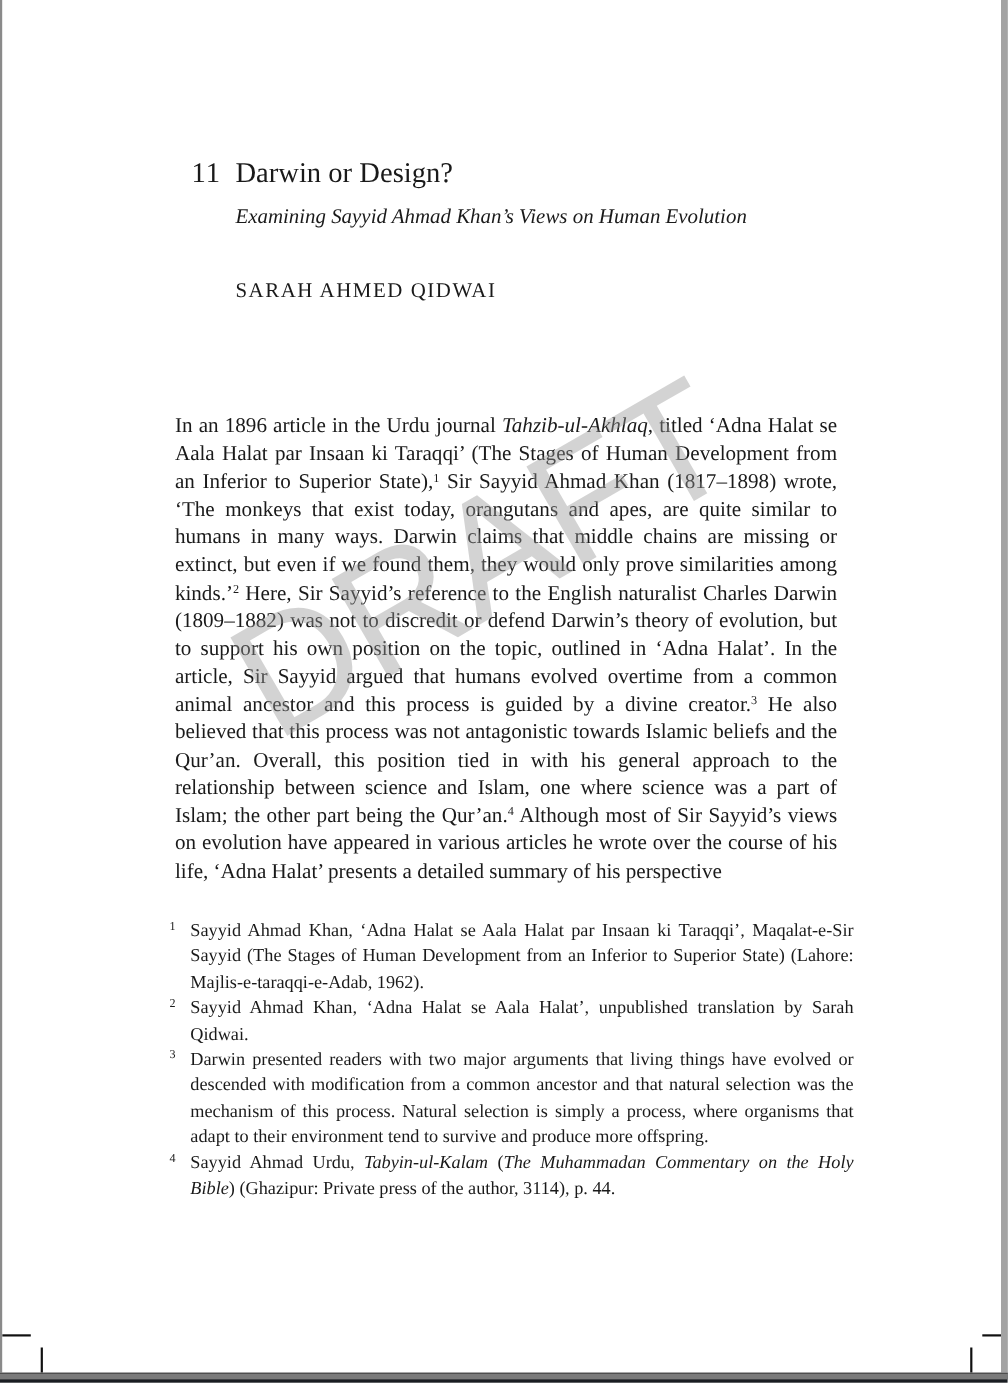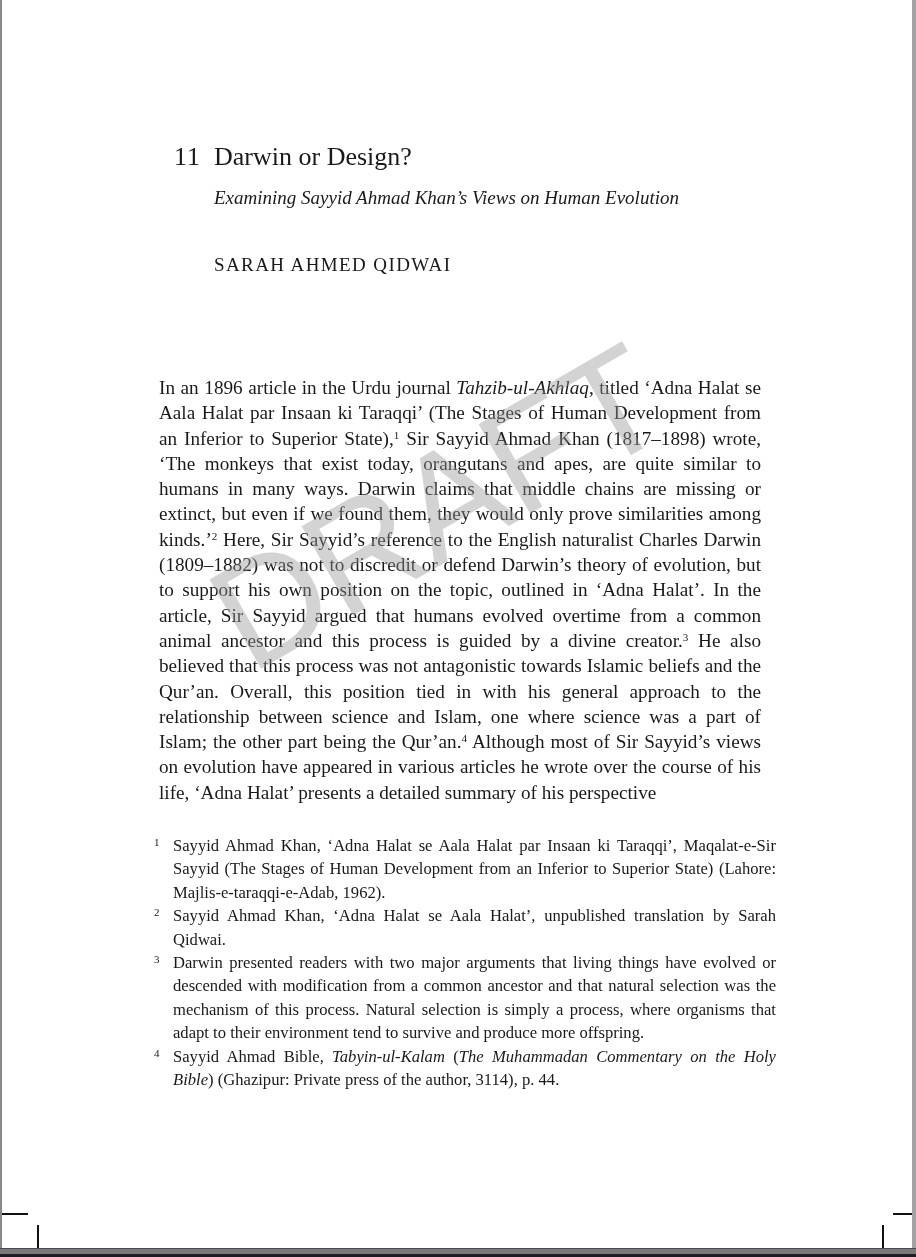--- a/index.html
+++ b/index.html
@@ -7,21 +7,21 @@
     width: 916px; height: 1257px; overflow: hidden;
     background: #1a1d22;
     position: relative;
     font-family: "Liberation Serif", "DejaVu Serif", serif;
   }
   .page {
     position: absolute; left: 0; top: 0;
     width: 916px; height: 1248px;
     background: #ffffff;
     border-left: 2px solid #8a8a8a;
-    border-right: 4px solid #a3a3a3;
+    border-right: 6px solid #a3a3a3;
     box-sizing: border-box;
     overflow: hidden;
   }
   .bottom-bar {
     position: absolute; left: 0; top: 1248px; width: 916px; height: 5px;
     background: #7a7a7a; border-top: 1px solid #4a4a4a;
   }
   .chapter-head {
     position: absolute; left: 172px; top: 142px;
     color: #1a1a1a;
@@ -90,21 +90,21 @@
     <p class="fn">
       <span class="fn-num">1</span><span>Sayyid Ahmad Khan, ‘Adna Halat se Aala Halat par Insaan ki Taraqqi’, Maqalat-e-Sir Sayyid (The Stages of Human Development from an Inferior to Superior State) (Lahore: Majlis-e-taraqqi-e-Adab, 1962).</span>
     </p>
     <p class="fn">
       <span class="fn-num">2</span><span>Sayyid Ahmad Khan, ‘Adna Halat se Aala Halat’, unpublished translation by Sarah Qidwai.</span>
     </p>
     <p class="fn">
       <span class="fn-num">3</span><span>Darwin presented readers with two major arguments that living things have evolved or descended with modification from a common ancestor and that natural selection was the mechanism of this process. Natural selection is simply a process, where organisms that adapt to their environment tend to survive and produce more offspring.</span>
     </p>
     <p class="fn">
-      <span class="fn-num">4</span><span>Sayyid Ahmad Bible, </span><em>Tabyin-ul-Kalam</em><span> (</span><em>The Muhammadan Commentary on the Holy Bible</em><span>) (Ghazipur: Private press of the author, 3114), p. 44.</span>
+      <span class="fn-num">4</span><span>Sayyid Ahmad Urdu, </span><em>Tabyin-ul-Kalam</em><span> (</span><em>The Muhammadan Commentary on the Holy Bible</em><span>) (Ghazipur: Private press of the author, 3114), p. 44.</span>
     </p>
   </div>
 
   <div class="watermark">DRAFT</div>
 
   <div class="crop" style="left:0; top:1213px; width:26px; height:2px;"></div>
   <div class="crop" style="left:35px; top:1225px; width:2px; height:23px;"></div>
   <div class="crop" style="left:891px; top:1213px; width:25px; height:2px;"></div>
   <div class="crop" style="left:880px; top:1225px; width:2px; height:23px;"></div>
 </div>

